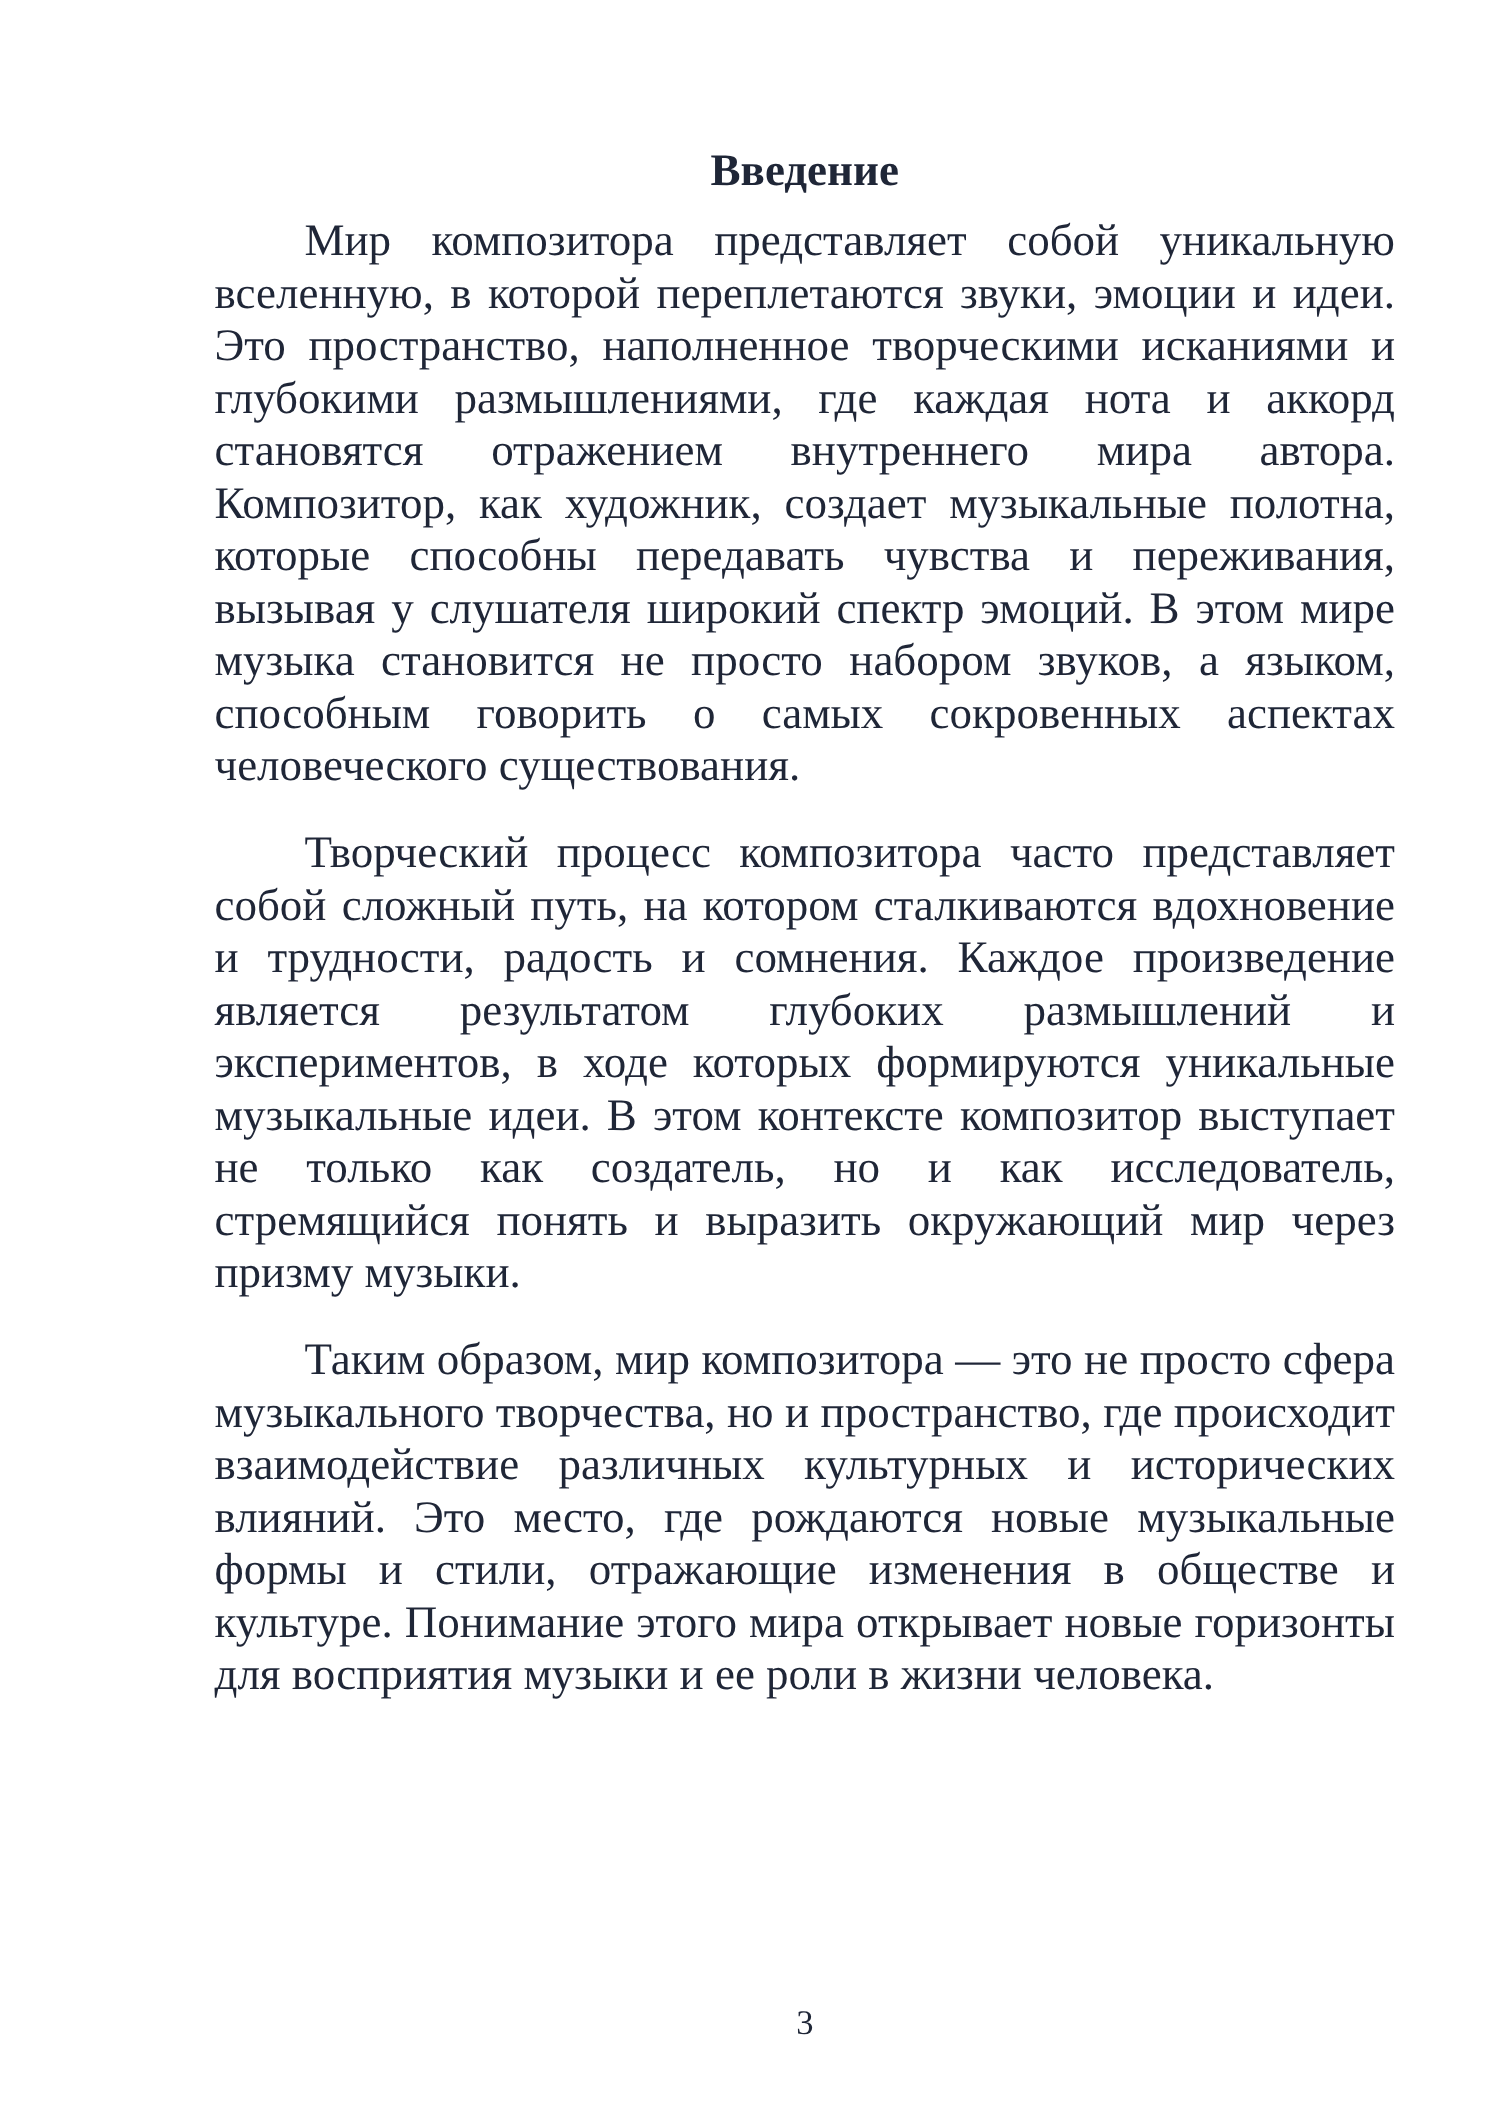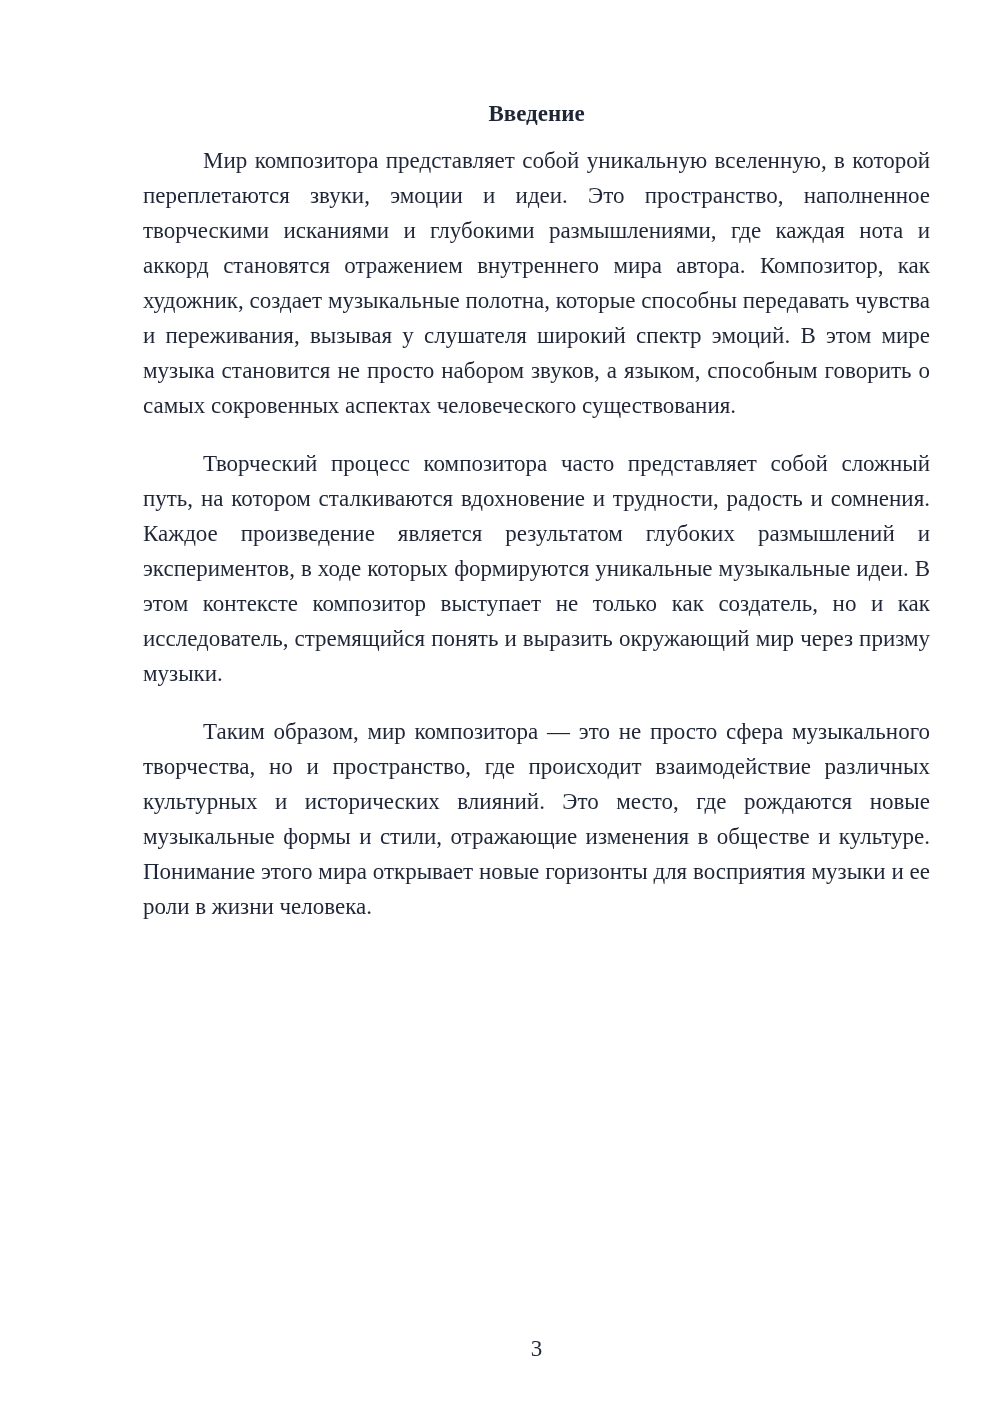--- a/index.html
+++ b/index.html
@@ -16,28 +16,28 @@
     }
     .page {
       position: relative;
       width: 1000px;
       height: 1414px;
       box-sizing: border-box;
       padding: 96px 70px 0 143px;
       background: #ffffff;
     }
     .doc-title {
-      font-size: 23px;
+      font-size: 30px;
       line-height: 35px;
       font-weight: bold;
       text-align: center;
       margin: 0 0 12px 0;
     }
     .para {
-      font-size: 23px;
+      font-size: 30px;
       line-height: 35px;
       text-align: justify;
       text-indent: 60px;
       margin: 0 0 23px 0;
     }
     .page-number {
       position: absolute;
       left: 143px;
       right: 70px;
       bottom: 48px;

